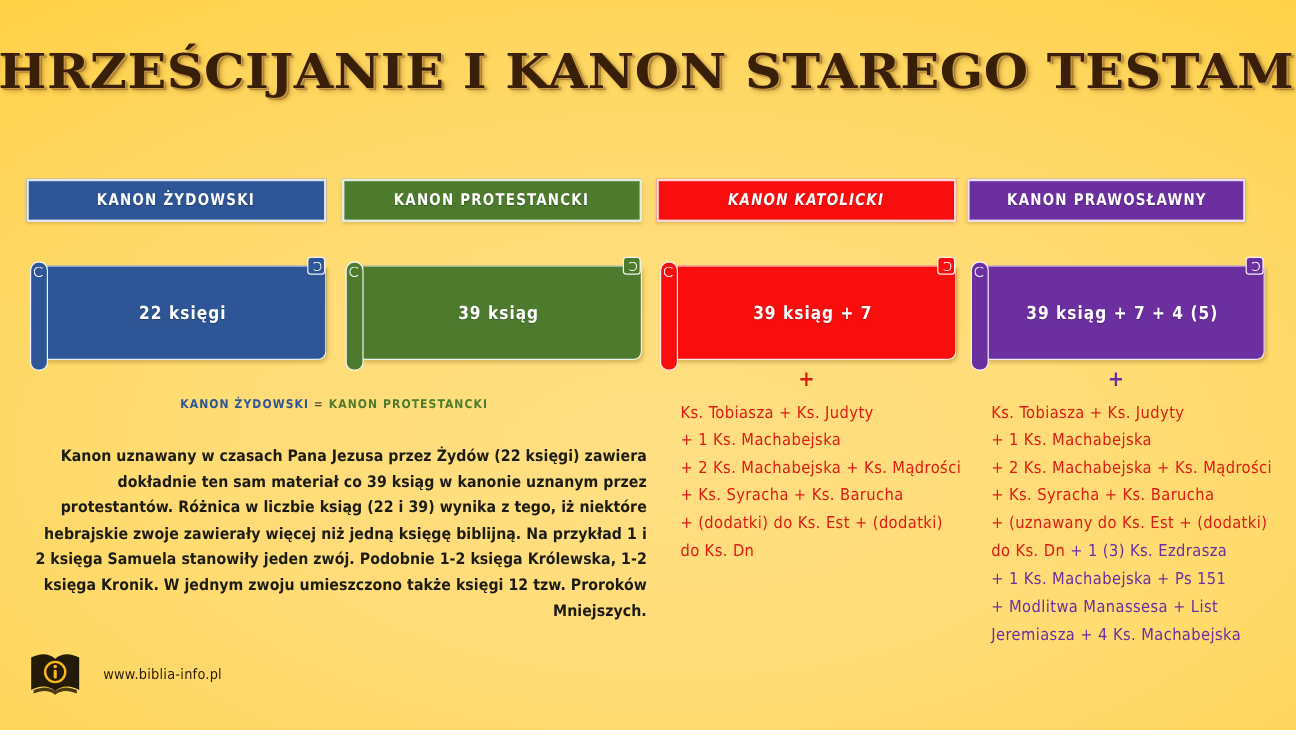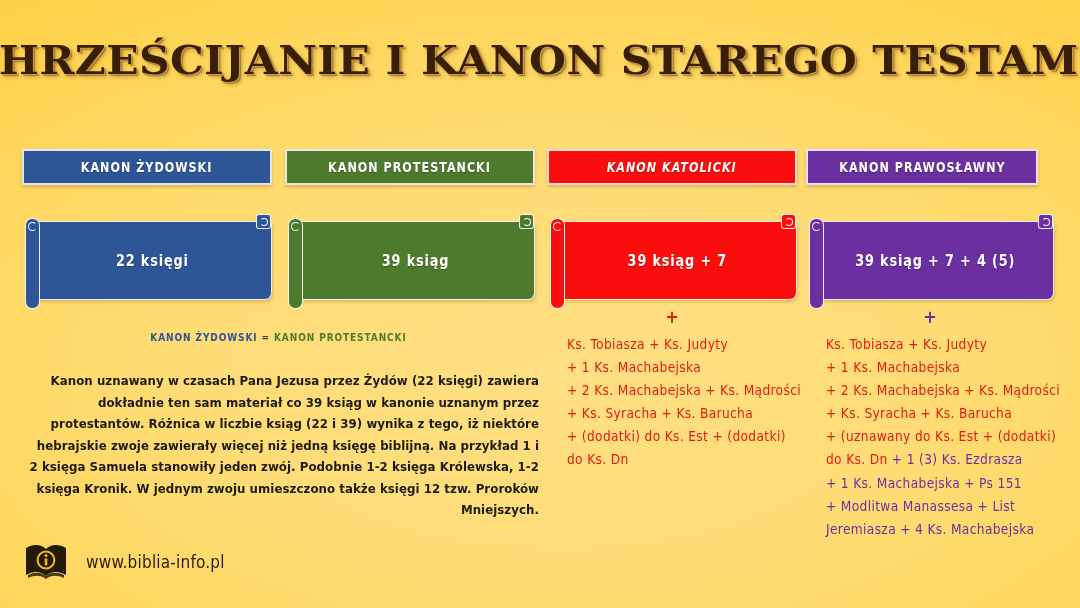--- a/index.html
+++ b/index.html
@@ -149,21 +149,21 @@
   }
   .col.c2 .booklist{color:#e01b14;}
   .col.c3 .booklist{color:#e01b14;}
   .booklist .ortho{color:#6b2fa0;}
 
   
   #footer{position:absolute;left:24px;top:538px;height:48px;display:flex;align-items:center;gap:18px;}
   #book-logo{width:44px;height:40px;position:relative;}
   #site-url{
     font-family:"DejaVu Sans Condensed","Liberation Sans",sans-serif;
-    font-size:17px;color:#2b1d05;letter-spacing:.2px;
+    font-size:12px;color:#2b1d05;letter-spacing:.2px;
   }
 </style>
 </head>
 <body>
 
 <div id="stage">
 
   <div id="title-wrap">
     <div id="title">CHRZEŚCIJANIE I KANON STAREGO TESTAMENTU</div>
   </div>

